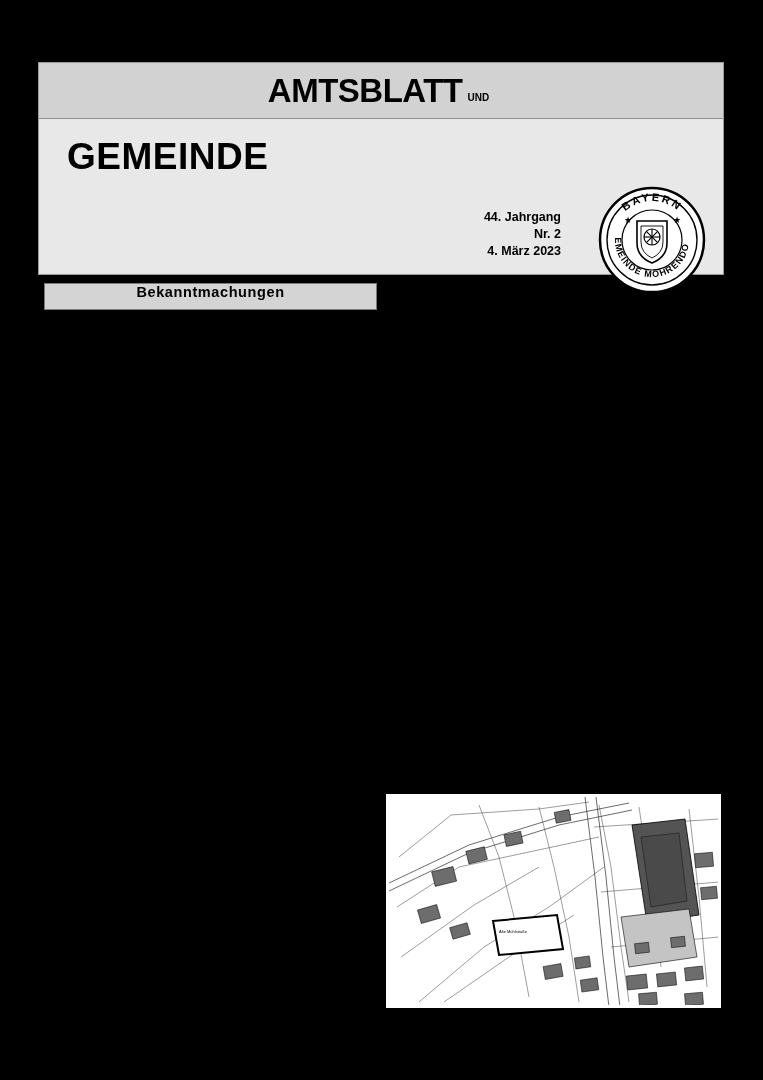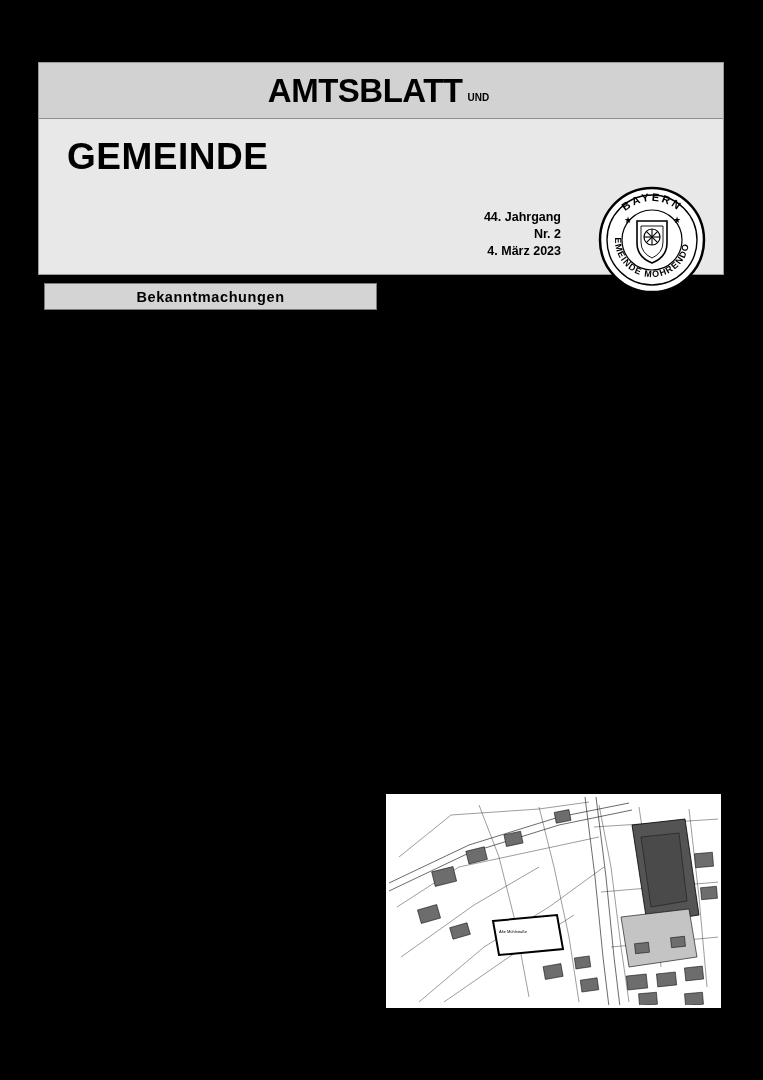--- a/index.html
+++ b/index.html
@@ -94,21 +94,21 @@
   .section-banner {
     position: absolute;
     left: 44px;
     top: 283px;
     width: 333px;
     height: 27px;
     background: #d4d4d4;
     border: 1px solid #7a7a7a;
     box-sizing: border-box;
     display: flex;
-    align-items: center;
+    align-items: flex-start;
     justify-content: center;
   }
   .section-banner-label {
     font-size: 14.5px;
     font-weight: bold;
     letter-spacing: 0.6px;
     color: #000;
   }
 
   

